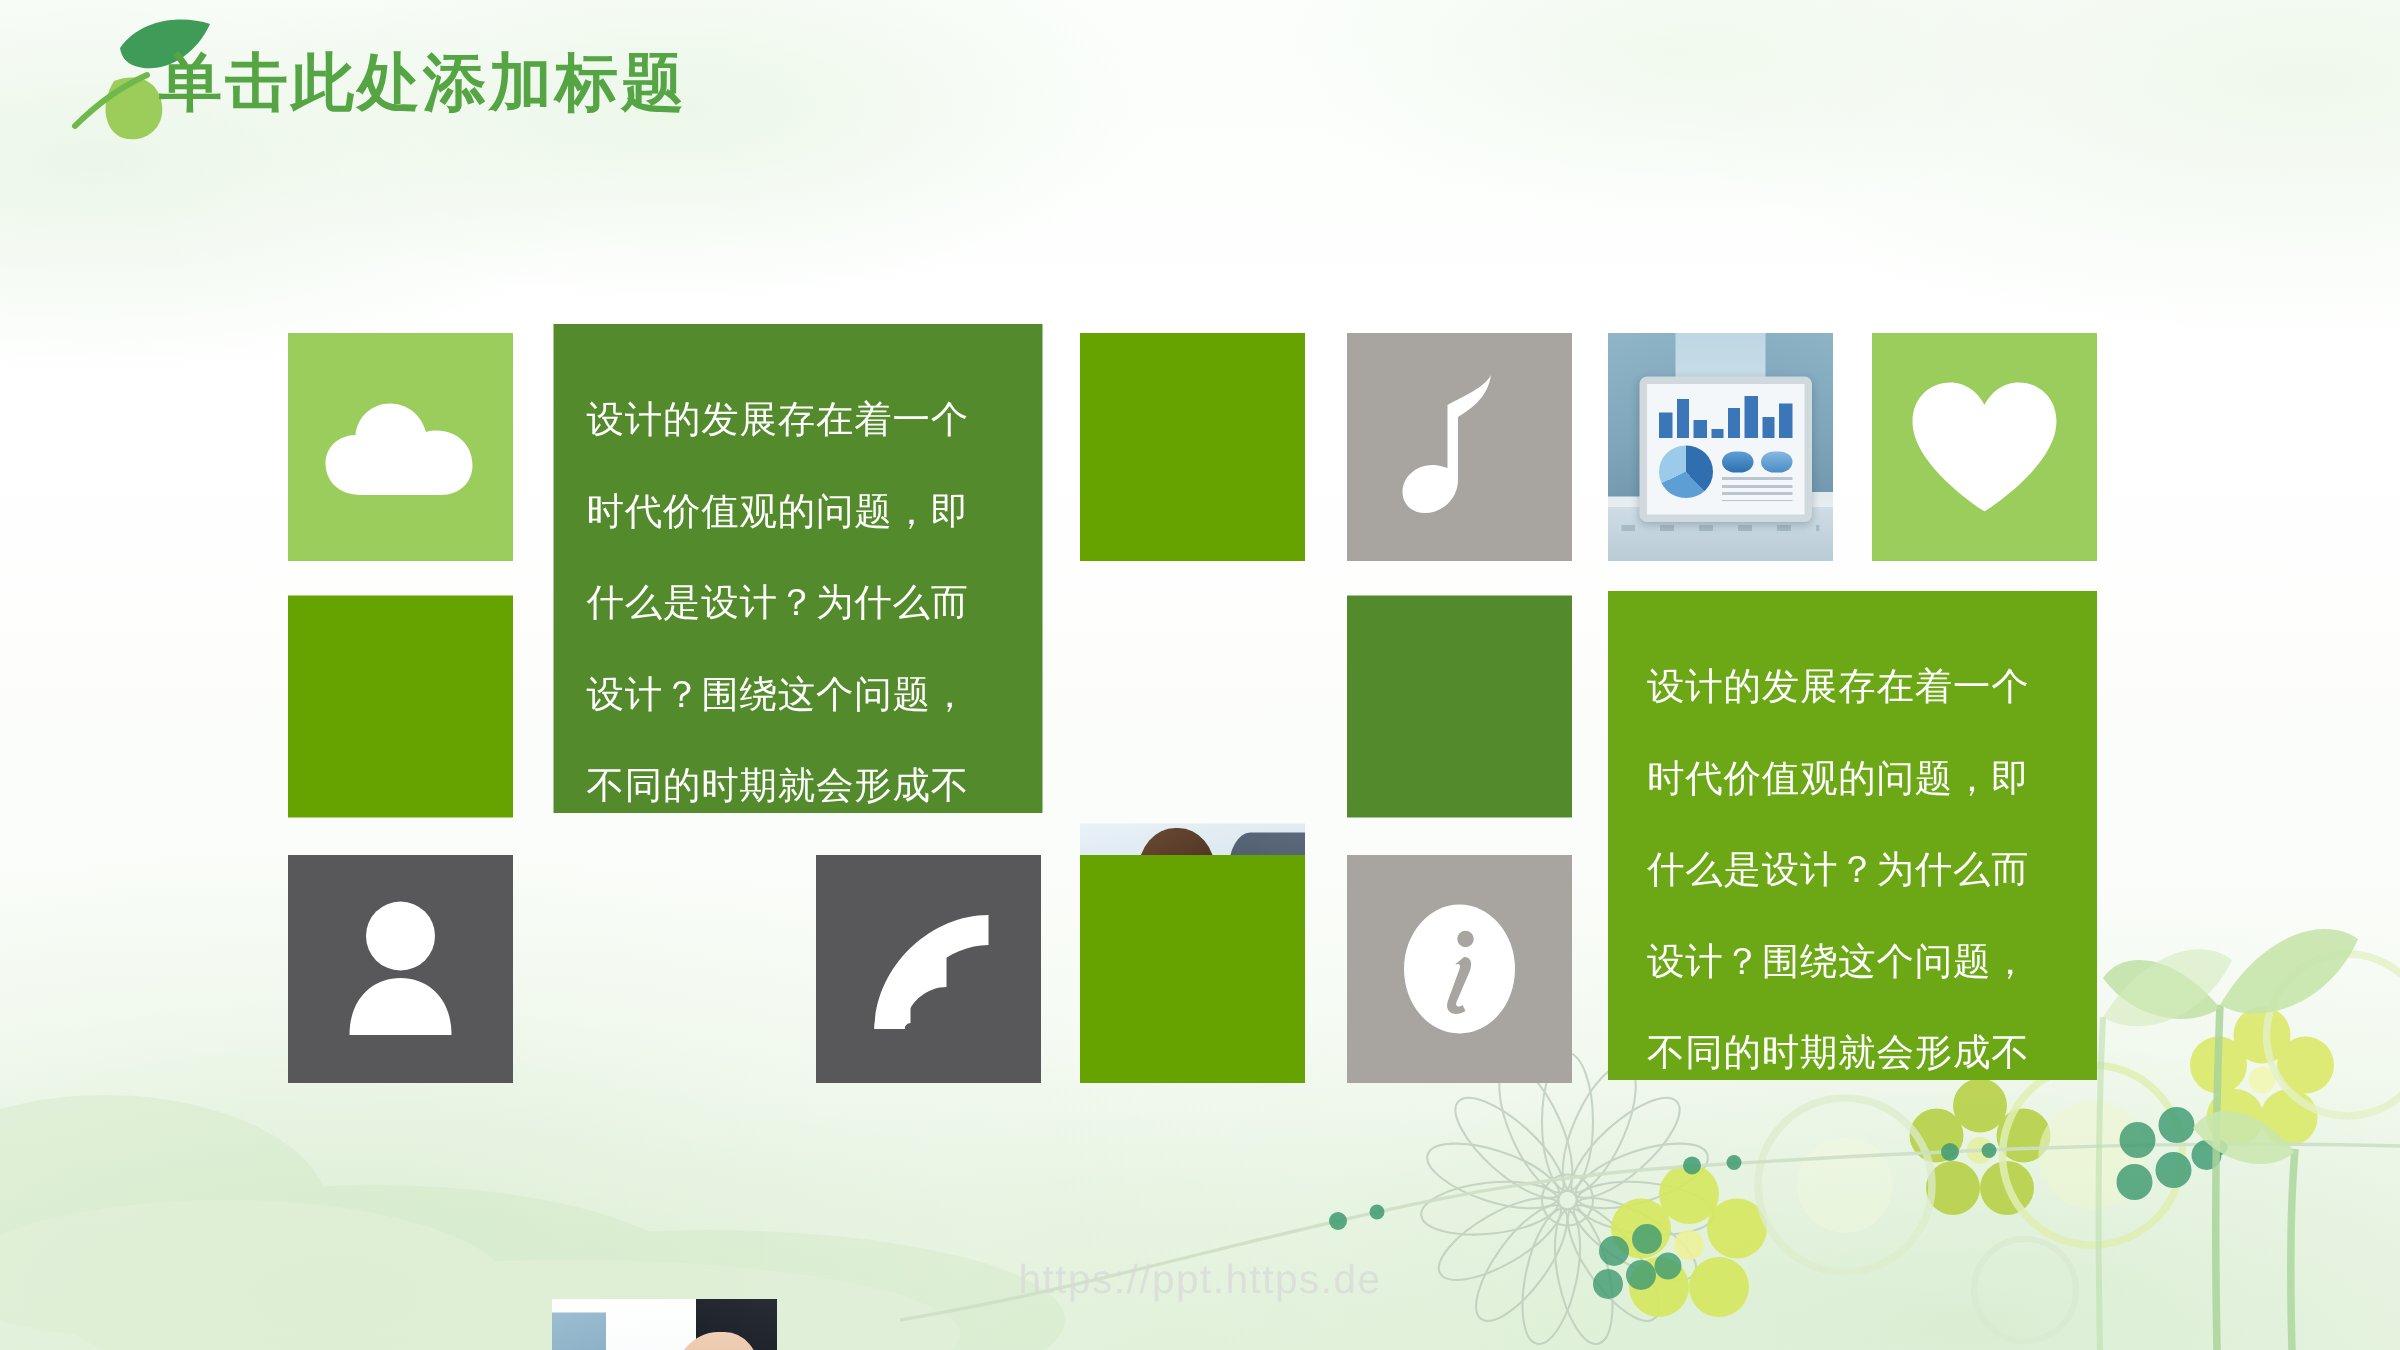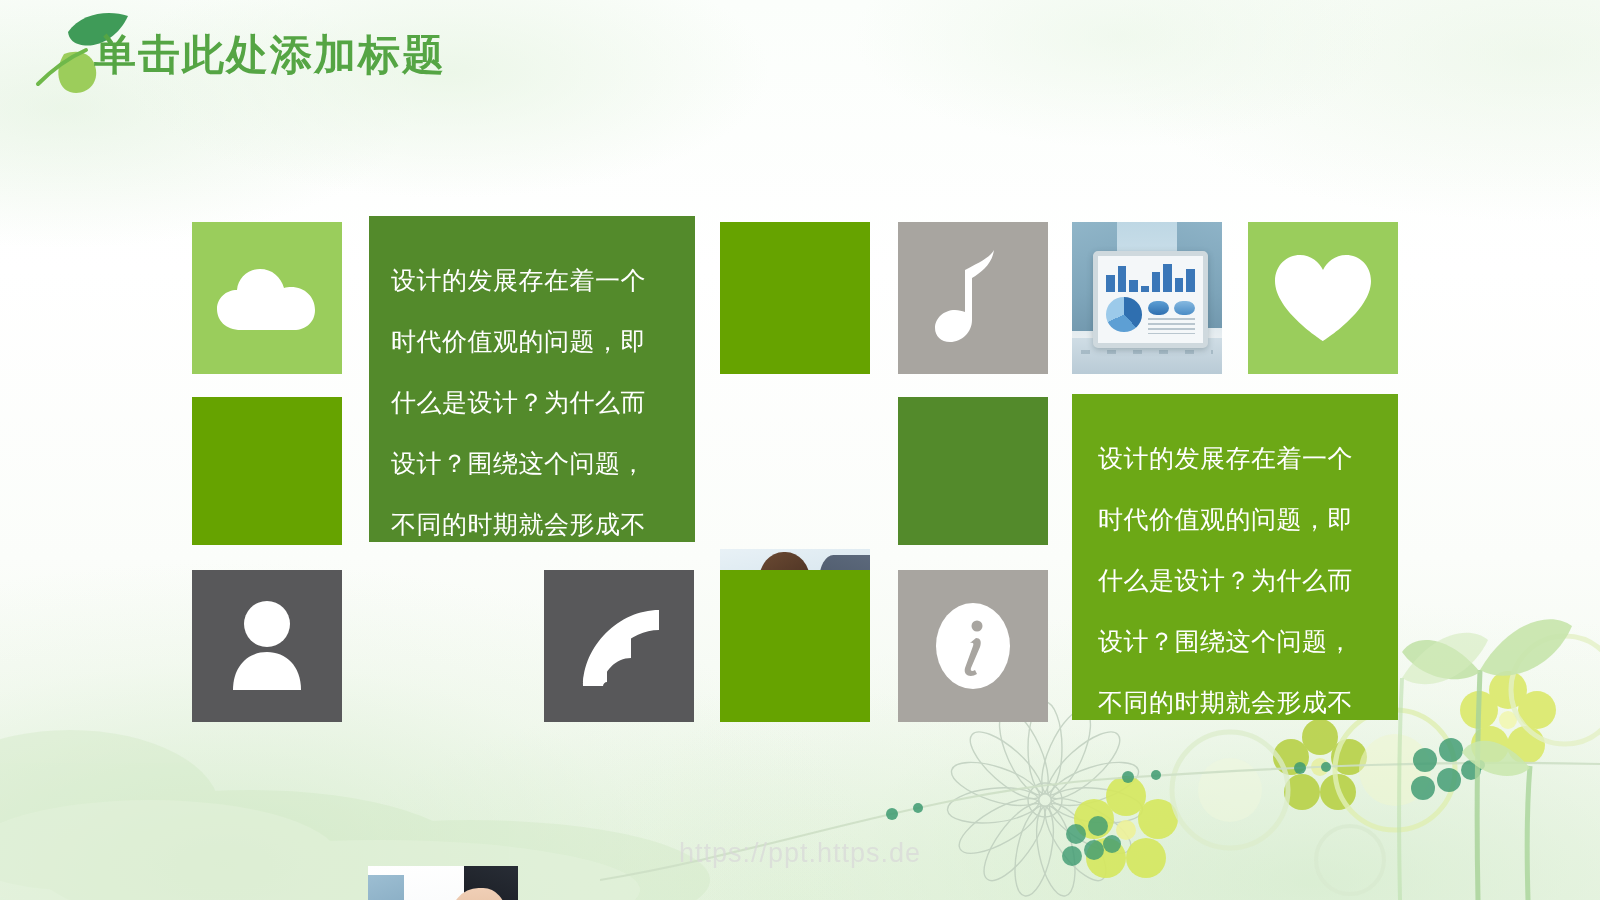--- a/index.html
+++ b/index.html
@@ -38,21 +38,21 @@
   }
   .bg-mist {
     background:
       radial-gradient(ellipse 460px 180px at 28% 8%, rgba(232,245,228,0.8) 0%, rgba(255,255,255,0) 70%),
       radial-gradient(ellipse 380px 160px at 70% 4%, rgba(236,247,233,0.7) 0%, rgba(255,255,255,0) 70%);
   }
 
   
   .header {
     position: absolute;
-    left: 0;
+    left: 12px;
     top: 0;
     width: 1280px;
     height: 120px;
   }
   .leaf-mark {
     position: absolute;
     left: 34px;
     top: 8px;
     width: 108px;
     height: 92px;

